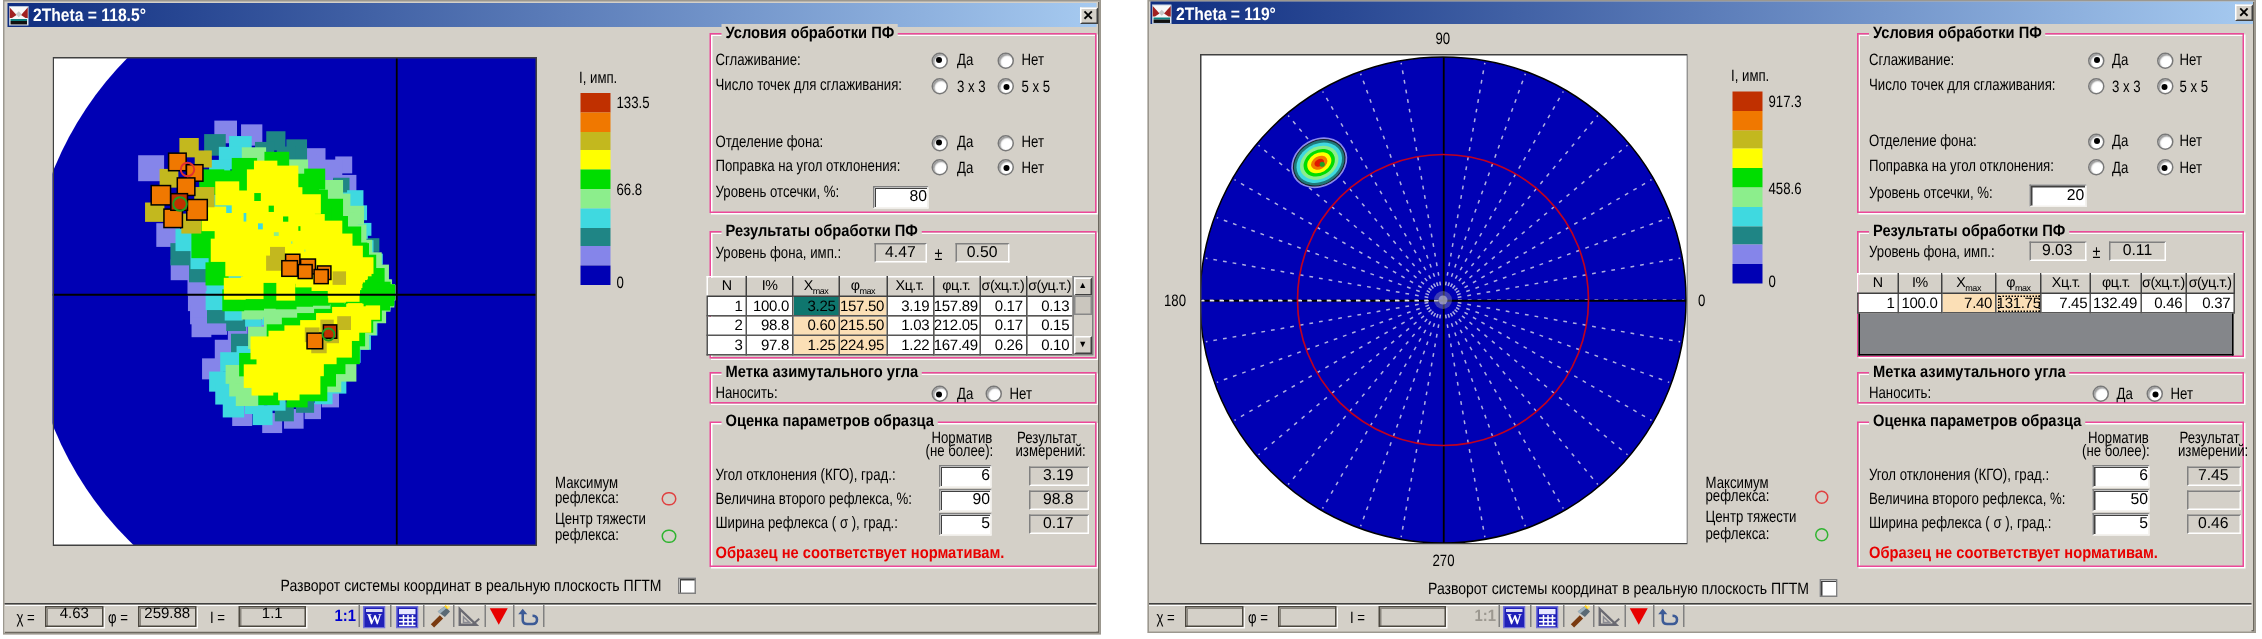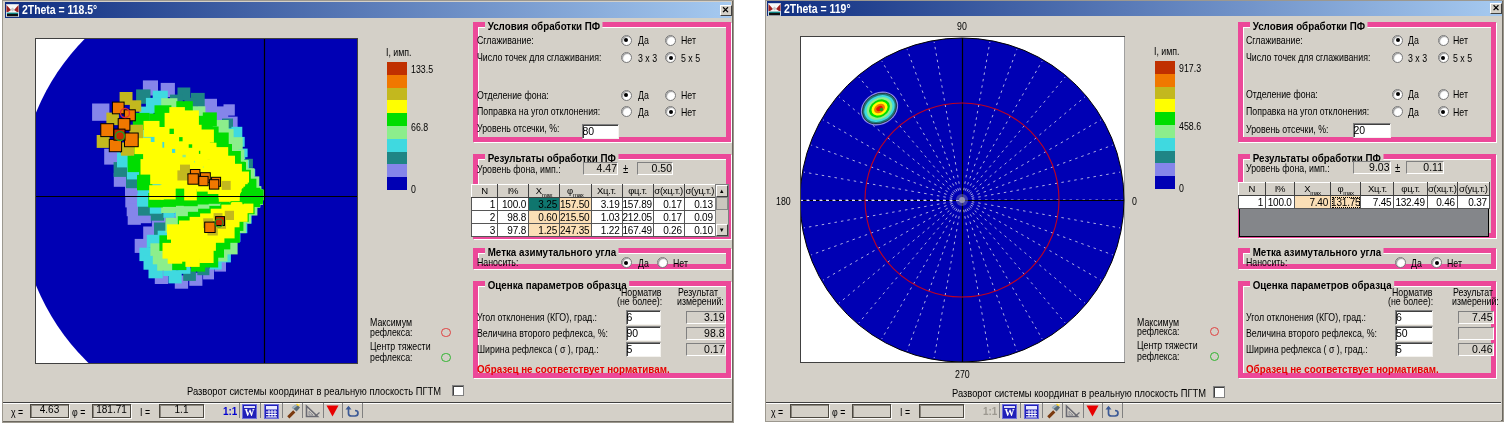--- a/index.html
+++ b/index.html
@@ -3,26 +3,26 @@
 *{margin:0;padding:0;box-sizing:border-box}
 html,body{width:1508px;height:426px;background:#fff;font-family:"Liberation Sans",sans-serif;overflow:hidden}
 .abs{position:absolute}
 .win{position:absolute;background:#d4d0c8;border:1px solid #9c988f;box-shadow:inset -1px -1px 0 #6c685f}
 .tbar{position:absolute;background:linear-gradient(to right,#0f2d80,#a6caf0);color:#fff;font-weight:bold;font-size:12px}
 .tbar .ttl{position:absolute;left:17px;top:1px;white-space:nowrap;transform:scaleX(0.87);transform-origin:0 0}
 .xbtn{position:absolute;background:#d4d0c8;border:1px solid #404040;border-top-color:#fff;border-left-color:#fff;color:#000;font-size:9px;font-weight:bold;text-align:center;line-height:9px}
 .lbl{position:absolute;font-size:11px;color:#000;white-space:nowrap;transform:scaleX(0.8);transform-origin:0 0}
 .b{font-weight:bold;transform:scaleX(0.89)!important}
 .lbl.s85{transform:scaleX(0.85)}
-.grp{position:absolute;border:5px solid #ec4899;box-shadow:1px 1px 0 #fff, inset 1px 1px 0 #fff}
+.grp{position:absolute;border:1px solid #ec4899;box-shadow:1px 1px 0 #fff, inset 1px 1px 0 #fff}
 .gt{position:absolute;top:-7px;left:7px;background:#d4d0c8;font-size:11px;font-weight:bold;padding:0 3px;white-space:nowrap;transform:scaleX(0.89);transform-origin:0 0}
 .radio{position:absolute;width:11px;height:11px;border-radius:50%;background:#fff;border:1px solid #787878;box-shadow:inset 1px 1px 1px #9a9a9a}
 .radio.sel::after{content:"";position:absolute;left:2.5px;top:2.5px;width:4px;height:4px;border-radius:50%;background:#000}
-.inp{position:absolute;background:#fff;border:1px solid #808080;border-bottom-color:#f4f2ee;border-right-color:#f4f2ee;box-shadow:inset 1px 1px 0 #404040;font-size:10.5px;text-align:left;color:#000}
-.sunk{position:absolute;background:#d4d0c8;border:1px solid #808080;border-bottom-color:#fff;border-right-color:#fff;font-size:10.5px;text-align:right;color:#000}
+.inp{position:absolute;background:#fff;border:1px solid #808080;border-bottom-color:#f4f2ee;border-right-color:#f4f2ee;box-shadow:inset 1px 1px 0 #404040;font-size:10.5px;text-align:right;color:#000}
+.sunk{position:absolute;background:#d4d0c8;border:1px solid #808080;border-bottom-color:#fff;border-right-color:#fff;font-size:10.5px;text-align:center;color:#000}
 .sbarbox{position:absolute;background:#d4d0c8;border:1.5px solid #4c4840;box-shadow:1px 1px 0 #fbfaf8,inset 1px 1px 0 #8a867e;font-size:10px;text-align:center;color:#000}
 .chk{position:absolute;width:12px;height:11.5px;background:#fff;border:1px solid #808080;box-shadow:inset 1px 1px 0 #404040}
 .sep{position:absolute;width:1px;height:15px;background:#808080}
 .dtab{position:absolute;border-collapse:collapse;table-layout:fixed;font-size:10px}
 .dtab td,.dtab th{border:1px solid #565656;padding:0 2px 0 0;text-align:right;height:13px;overflow:hidden;white-space:nowrap;letter-spacing:-0.2px}
 .dtab th{background:#d4d0c8;text-align:center;font-weight:normal;font-size:9.5px;border:1px solid #404040;border-top-color:#fff;border-left-color:#fff;padding:0;letter-spacing:-0.3px}
 .statbar{position:absolute;background:#d4d0c8;border-top:1px solid #404040;box-shadow:0 1px 0 #fff inset}
 </style></head><body>
 <div class="win" style="left:2px;top:0px;width:732px;height:423px"></div>
 <div class="tbar" style="left:5px;top:2px;width:726px;height:15.5px">
@@ -552,27 +552,27 @@
         <td style="">0.13</td>
       </tr>
       <tr style="height:13px;background:#fff">
         <td style="">2</td>
         <td style="">98.8</td>
         <td style="background:#fbdfb6;">0.60</td>
         <td style="background:#fbdfb6;">215.50</td>
         <td style="">1.03</td>
         <td style="">212.05</td>
         <td style="">0.17</td>
-        <td style="">0.09</td>
+        <td style="">0.15</td>
       </tr>
       <tr style="height:13px;background:#fff">
         <td style="">3</td>
         <td style="">97.8</td>
         <td style="background:#fbdfb6;">1.25</td>
-        <td style="background:#fbdfb6;">247.35</td>
+        <td style="background:#fbdfb6;">224.95</td>
         <td style="">1.22</td>
         <td style="">167.49</td>
         <td style="">0.26</td>
         <td style="">0.10</td>
       </tr>
     </tbody>
   </table>
 <div class="abs" style="left:715px;top:183.5px;width:13.5px;height:53px;background:#d4d0c8;border:1px solid #808080">
 <div class="abs" style="left:0;top:0;width:11.5px;height:12px;background:#d4d0c8;border:1px solid #404040;border-top-color:#fff;border-left-color:#fff;font-size:6px;text-align:center;line-height:11px">▲</div>
 <div class="abs" style="left:0;top:12.5px;width:11.5px;height:13px;background:#cac6be;border:1px solid #888"></div>
@@ -600,21 +600,21 @@
 <div class="inp" style="left:625.5px;top:326.2px;width:35.5px;height:15px;line-height:13px">90</div>
 <div class="sunk" style="left:685.5px;top:327.2px;width:40px;height:13px;line-height:11px">98.8</div>
 <div class="lbl" style="left:477px;top:342.6px;">Ширина рефлекса ( σ ), град.:</div>
 <div class="inp" style="left:625.5px;top:341.6px;width:35.5px;height:15px;line-height:13px">5</div>
 <div class="sunk" style="left:685.5px;top:342.6px;width:40px;height:13px;line-height:11px">0.17</div>
 <div class="lbl b" style="left:476.5px;top:362.7px;color:#e80000">Образец не соответствует нормативам.</div>
 <div class="statbar" style="left:3px;top:402px;width:728px;height:19px"></div>
 <div class="lbl" style="left:11px;top:405.5px;">χ =</div>
 <div class="sbarbox" style="left:30px;top:403.5px;width:39px;height:14.5px;line-height:10px">4.63</div>
 <div class="lbl" style="left:72px;top:405.5px;">φ =</div>
-<div class="sbarbox" style="left:92px;top:403.5px;width:39px;height:14.5px;line-height:10px">181.71</div>
+<div class="sbarbox" style="left:92px;top:403.5px;width:39px;height:14.5px;line-height:10px">259.88</div>
 <div class="lbl" style="left:140px;top:405.5px;">I =</div>
 <div class="sbarbox" style="left:159px;top:403.5px;width:45px;height:14.5px;line-height:10px">1.1</div>
 <div class="lbl" style="left:223px;top:405px;color:#0000d0;font-weight:bold;transform:scaleX(0.9)">1:1</div>
 <div class="sep" style="left:238.5px;top:403px"></div>
 <svg class="abs" style="left:242.0px;top:403.5px" width="15" height="15" viewBox="0 0 15 15">
 <rect x="0.5" y="0.5" width="14" height="14" fill="#2020b8" stroke="#7070d8"></rect>
 <rect x="2" y="2" width="11" height="2" fill="#fff" opacity="0.85"></rect>
 <text x="7.5" y="12" font-size="10" font-weight="bold" fill="#fff" text-anchor="middle" font-family="Liberation Serif">W</text>
 </svg>
 <div class="sep" style="left:260.0px;top:403px"></div>

